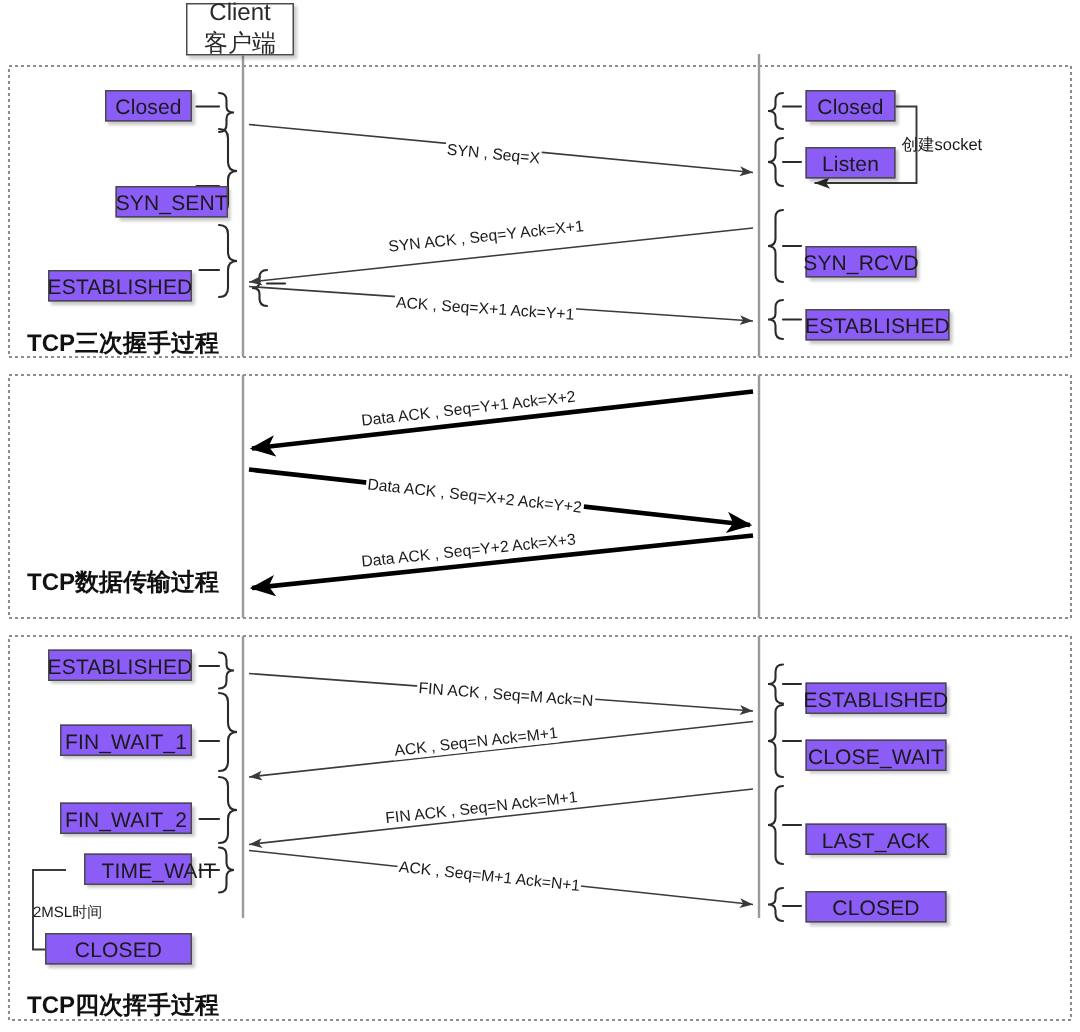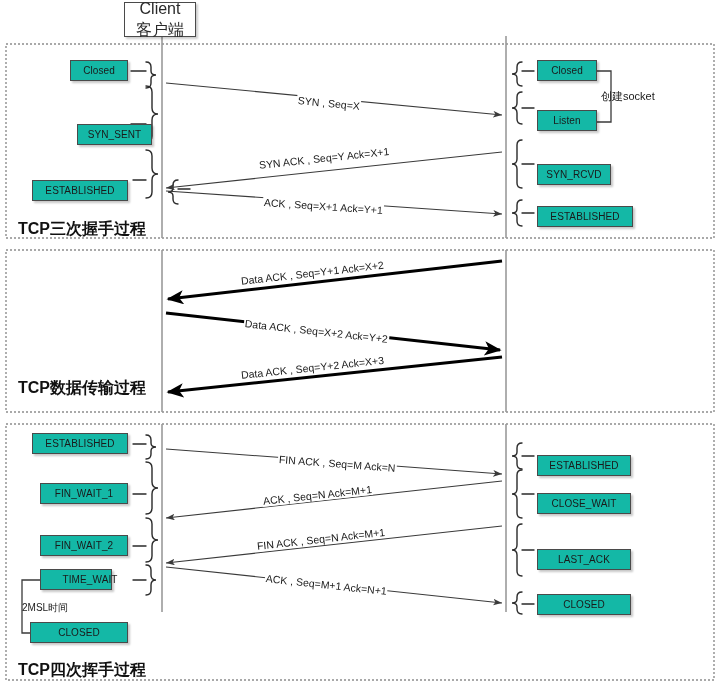--- a/index.html
+++ b/index.html
@@ -20,25 +20,25 @@
   svg#diagram {
     position: absolute;
     left: 0;
     top: 0;
     width: 720px;
     height: 688px;
   }
   .state-box {
     position: absolute;
     box-sizing: border-box;
-    background: #14b8a6;
+    background: #8b5cf6;
     border: 1px solid #4a4a4a;
     box-shadow: 2px 2px 2px rgba(0,0,0,0.22);
     color: #1a1a1a;
-    font-size: 10px;
+    font-size: 14px;
     line-height: 1;
     display: flex;
     align-items: center;
     justify-content: center;
     white-space: nowrap;
     letter-spacing: 0.1px;
   }
   .endpoint-box {
     position: absolute;
     box-sizing: border-box;
@@ -181,42 +181,42 @@
   <div class="endpoint-box" style="left:124px; top:2px; width:72px; height:35px;">
     <span>Client</span>
     <span>客户端</span>
   </div>
 
   <div class="state-box" style="left:70px; top:60px; width:58px; height:21px;">Closed</div>
   <div class="state-box" style="left:53px; top:124px; width:75px; height:21px;margin-left:24px;">SYN_SENT</div>
   <div class="state-box" style="left:32px; top:180px; width:96px; height:21px;">ESTABLISHED</div>
 
   <div class="state-box" style="left:537px; top:60px; width:60px; height:21px;">Closed</div>
-  <div class="state-box" style="left:537px; top:110px; width:60px; height:21px;">Listen</div>
+  <div class="state-box" style="left:537px; top:98px; width:60px; height:21px;">Listen</div>
   <div class="state-box" style="left:537px; top:164px; width:74px; height:21px;">SYN_RCVD</div>
   <div class="state-box" style="left:537px; top:206px; width:96px; height:21px;">ESTABLISHED</div>
 
   <div class="free-label" style="left:601px; top:89px;">创建socket</div>
 
   <div class="section-caption" style="left:18px; top:219px;">TCP三次握手过程</div>
 
   <div class="msg-label" style="left:297px; top:94px; transform:rotate(5.4deg);">SYN , Seq=X</div>
   <div class="msg-label" style="left:258px; top:159px; transform:rotate(-6.1deg);">SYN ACK , Seq=Y Ack=X+1</div>
   <div class="msg-label" style="left:263px; top:196px; transform:rotate(3.9deg);">ACK , Seq=X+1 Ack=Y+1</div>
 
   <div class="msg-label" style="left:240px; top:275px; transform:rotate(-6.5deg);">Data ACK , Seq=Y+1 Ack=X+2</div>
   <div class="msg-label" style="left:244px; top:317px; transform:rotate(6.3deg);">Data ACK , Seq=X+2 Ack=Y+2</div>
   <div class="msg-label" style="left:240px; top:369px; transform:rotate(-6.0deg);">Data ACK , Seq=Y+2 Ack=X+3</div>
 
   <div class="section-caption" style="left:18px; top:378px;">TCP数据传输过程</div>
 
   <div class="state-box" style="left:32px; top:433px; width:96px; height:21px;">ESTABLISHED</div>
   <div class="state-box" style="left:40px; top:483px; width:88px; height:21px;">FIN_WAIT_1</div>
   <div class="state-box" style="left:40px; top:535px; width:88px; height:21px;">FIN_WAIT_2</div>
-  <div class="state-box" style="left:40px; top:569px; width:72px; height:21px;padding-left:28px;">TIME_WAIT</div>
+  <div class="state-box" style="left:56px; top:569px; width:72px; height:21px;padding-left:28px;">TIME_WAIT</div>
   <div class="state-box" style="left:30px; top:622px; width:98px; height:21px;">CLOSED</div>
 
   <div class="free-label" style="left:22px; top:601px; font-size:10px;">2MSL时间</div>
 
   <div class="state-box" style="left:537px; top:455px; width:94px; height:21px;">ESTABLISHED</div>
   <div class="state-box" style="left:537px; top:493px; width:94px; height:21px;">CLOSE_WAIT</div>
   <div class="state-box" style="left:537px; top:549px; width:94px; height:21px;">LAST_ACK</div>
   <div class="state-box" style="left:537px; top:594px; width:94px; height:21px;">CLOSED</div>
 
   <div class="msg-label" style="left:278px; top:453px; transform:rotate(4.3deg);">FIN ACK , Seq=M Ack=N</div>

